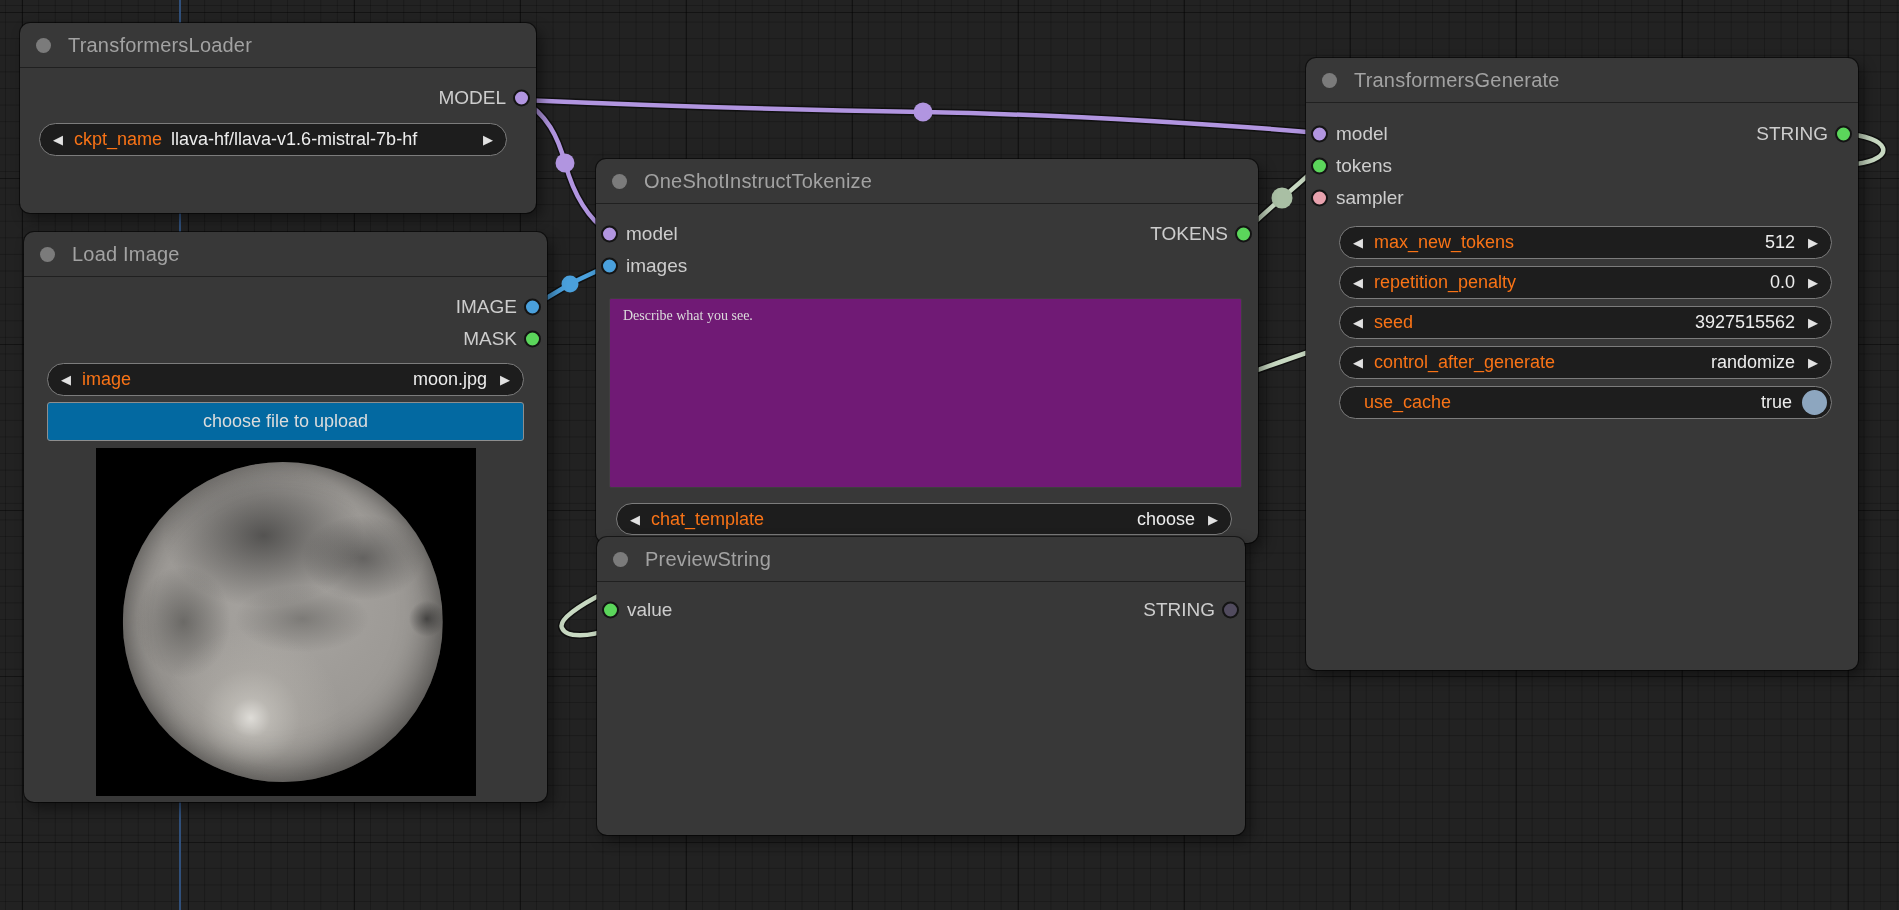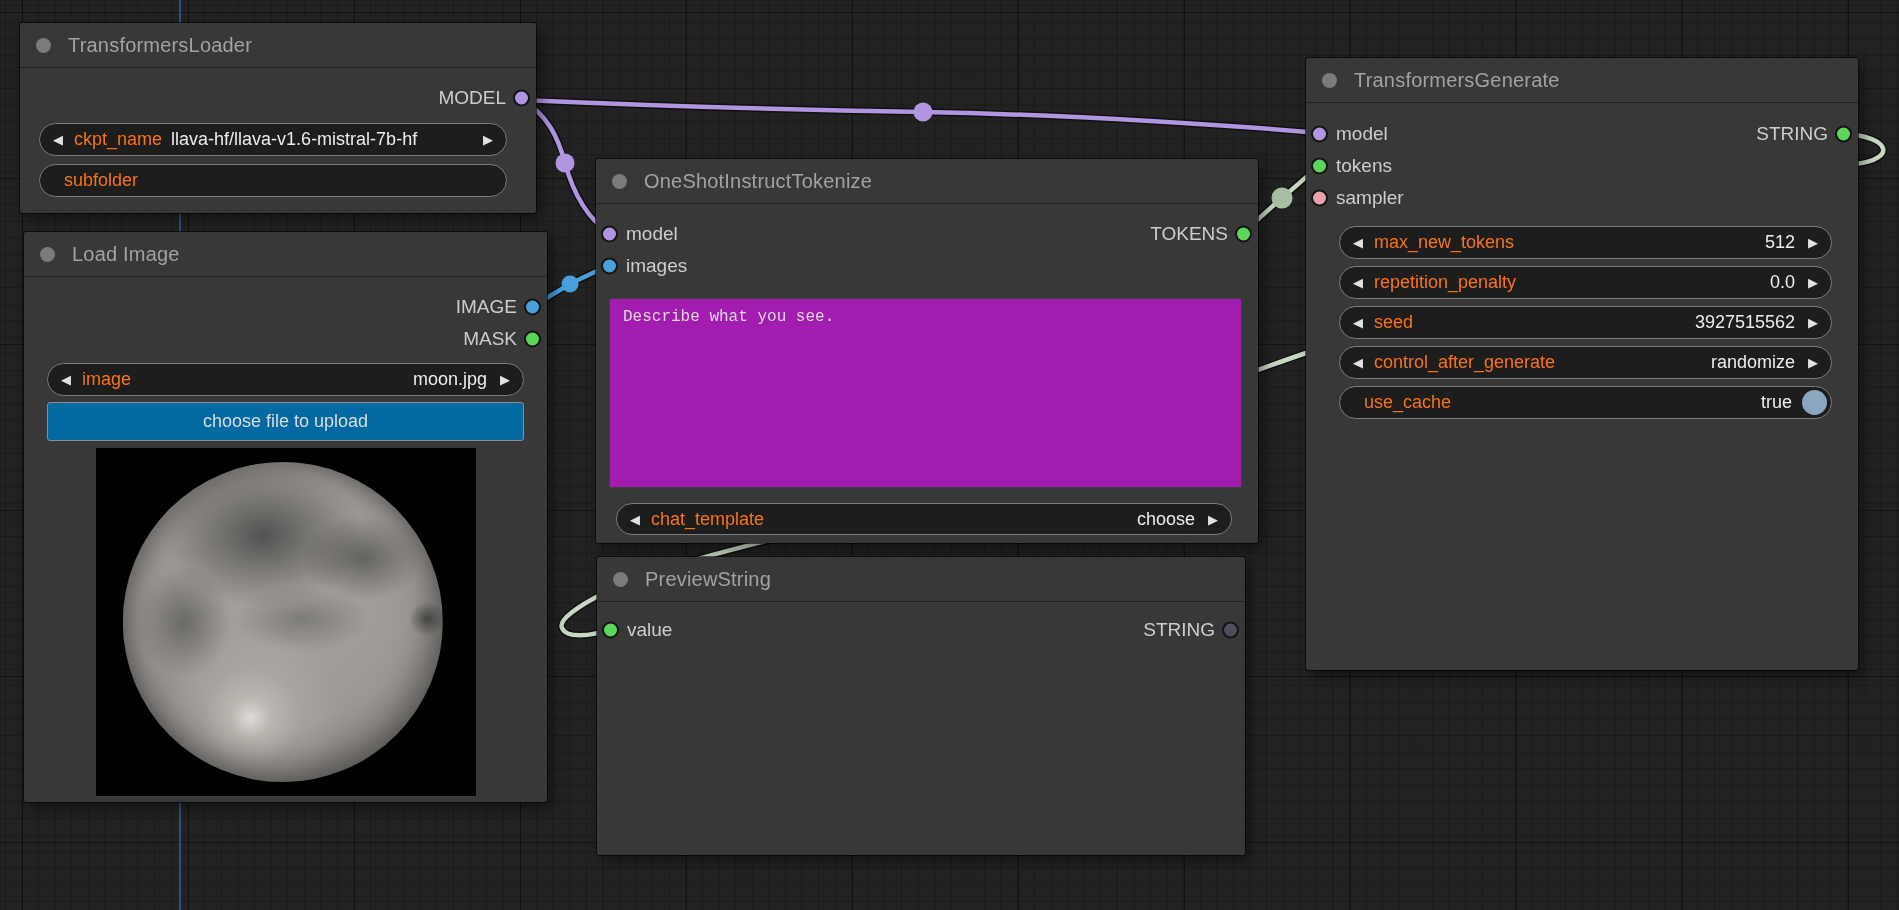--- a/index.html
+++ b/index.html
@@ -12,21 +12,21 @@
       linear-gradient(90deg, rgba(0,0,0,.45) 1px, transparent 1px),
       linear-gradient(rgba(0,0,0,.22) 1px, transparent 1px),
       linear-gradient(90deg, rgba(0,0,0,.22) 1px, transparent 1px);
     background-size:166px 166px,166px 166px,16.6px 16.6px,16.6px 16.6px;
     background-position:22px 12px,22px 12px,5px 5px,5px 5px;
   }
   .vline{position:absolute;top:0;left:179px;width:2px;height:910px;background:#30507b;z-index:0;}
   svg.wires{position:absolute;left:0;top:0;z-index:1;pointer-events:none;}
 
   .node{
-    position:absolute;z-index:2;background:#383838;border-radius:2px;
+    position:absolute;z-index:2;background:#383838;border-radius:10px;
     box-shadow:0 0 0 1px rgba(0,0,0,.55), 5px 6px 14px rgba(0,0,0,.45);
     color:#cdcdcd;box-sizing:border-box;
   }
   .titlebar{
     height:44px;display:flex;align-items:center;padding:0 16px;
     border-bottom:1px solid rgba(0,0,0,.42);
     color:#a2a2a2;font-size:20px;letter-spacing:.2px;
     border-radius:10px 10px 0 0;cursor:default;
   }
   .tdot{width:15px;height:15px;border-radius:50%;background:#7b7b7b;margin-right:17px;flex:0 0 auto;}
@@ -57,23 +57,23 @@
   .pill.noarrow{padding-left:24px;}
   .pill .dim{color:#f97316;}
   .toggle{width:25px;height:25px;border-radius:50%;margin-left:10px;flex:0 0 auto;}
 
   .btn{
     height:37px;margin-top:6px;background:#0369a1;border:1px solid #8e8e8e;border-radius:3px;
     display:flex;align-items:center;justify-content:center;
     font-size:18px;color:#dcdcdc;cursor:pointer;
   }
   .prompt{
-    height:190px;margin-top:16px;background:#a21caf;border:1px solid #3f3f3f;border-radius:2px;
+    height:190px;margin-top:16px;background:#701a75;border:1px solid #3f3f3f;border-radius:2px;
     padding:9px 13px;box-sizing:border-box;
-    font-family:Liberation Mono, monospace;font-size:16px;color:#dcdcdc;
+    font-family:Liberation Serif, serif;font-size:14px;color:#dcdcdc;
     white-space:pre-wrap;cursor:text;
   }
   .imgbox{width:380px;height:348px;background:#000;margin:7px auto 0;position:relative;overflow:hidden;}
   .moon{
     position:absolute;left:50%;top:50%;transform:translate(-51%,-50%);
     width:320px;height:320px;border-radius:50%;
     background:
       radial-gradient(circle 90px at 40% 80%, rgba(234,232,227,.85) 0%, rgba(216,213,206,.5) 22%, rgba(201,197,189,.22) 55%, transparent 100%),
       radial-gradient(ellipse 46% 33% at 44% 23%, rgba(36,36,36,.62), transparent 68%),
       radial-gradient(ellipse 27% 19% at 75% 30%, rgba(40,40,40,.5), transparent 70%),
@@ -125,23 +125,20 @@
   </div>
   <div class="widgets" style="padding:0 29px 0 19px;">
     <div class="pill" style="margin-top:9px;">
       <span class="arrow larrow">◀</span>
       <span class="dim">ckpt_name</span>
       <span class="gap"></span>
       <span class="val">llava-hf/llava-v1.6-mistral-7b-hf</span>
       <span class="spacer"></span>
       <span class="arrow rarrow">▶</span>
     </div>
-    <div class="pill noarrow">
-      <span class="dim">subfolder</span>
-    </div>
   </div>
 </div>
 
 <div class="node" style="left:24px;top:232px;width:523px;height:570px;">
   <div class="titlebar">
     <span class="tdot"></span>
     <span>Load Image</span>
   </div>
   <div class="slots">
     <div class="row">
@@ -192,21 +189,21 @@
     <div class="pill" style="margin-top:15px;height:32px;">
       <span class="arrow larrow">◀</span>
       <span class="dim">chat_template</span>
       <span class="spacer"></span>
       <span class="val">choose</span>
       <span class="arrow rarrow">▶</span>
     </div>
   </div>
 </div>
 
-<div class="node" style="left:597px;top:557px;width:648px;height:298px;">
+<div class="node" style="left:597px;top:537px;width:648px;height:298px;">
   <div class="titlebar">
     <span class="tdot"></span>
     <span>PreviewString</span>
   </div>
   <div class="slots" style="padding-top:12px;">
     <div class="row">
       <span class="dot in" style="background-color: rgb(91, 214, 91);"></span>
       <span class="inlabel">value</span>
       <span class="outlabel">STRING</span>
       <span class="dot out" style="background-color: rgb(81, 75, 94);"></span>

